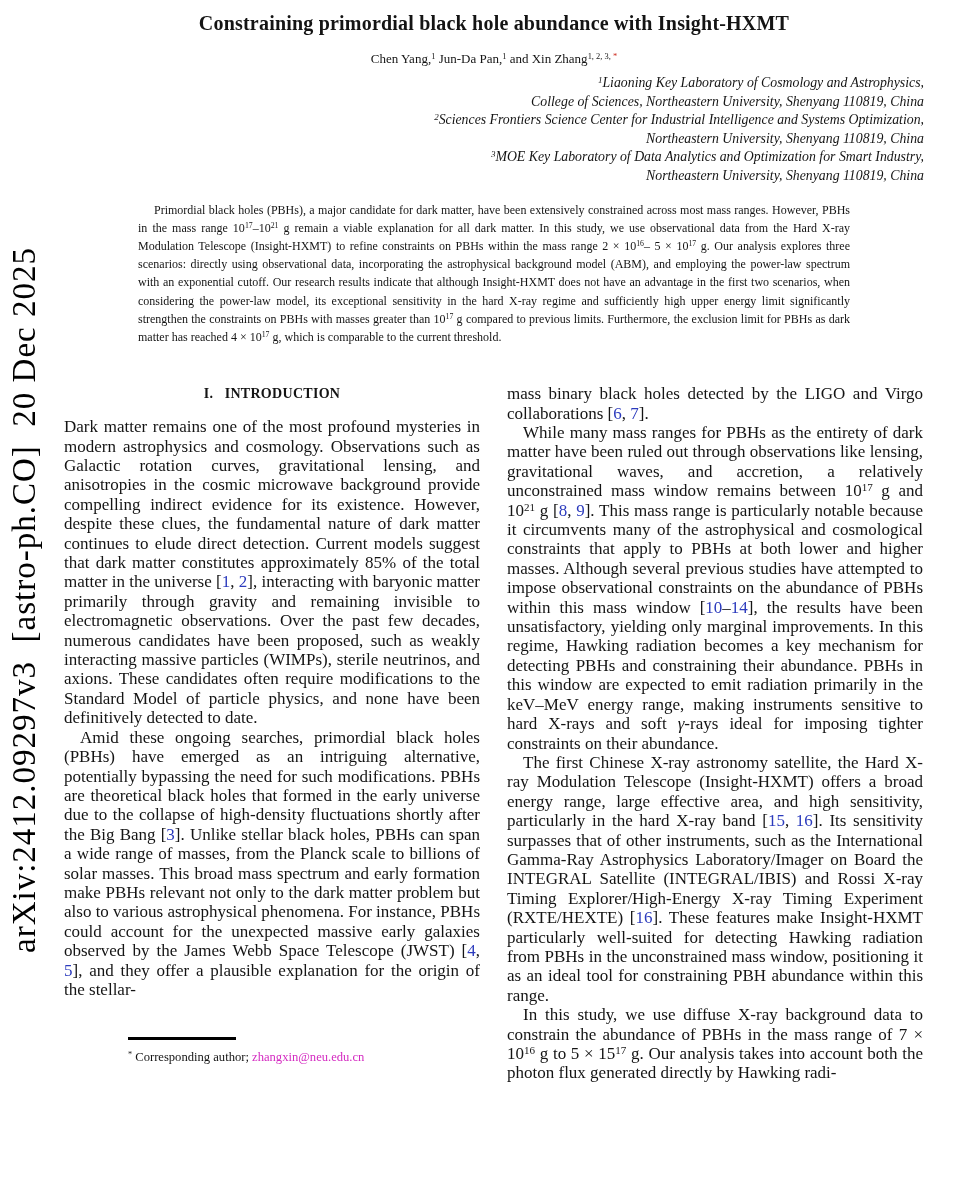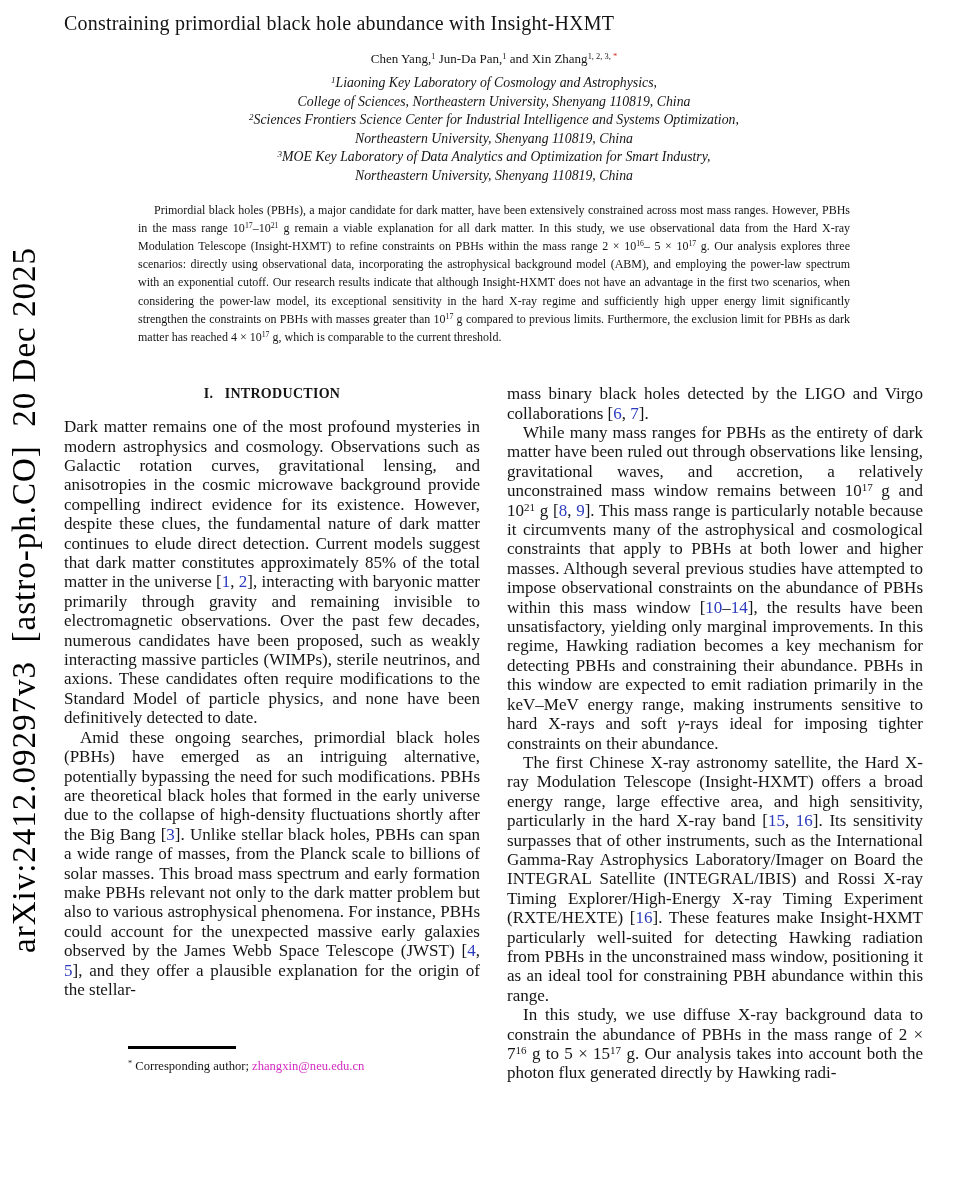--- a/index.html
+++ b/index.html
@@ -27,33 +27,33 @@
     color: #000;
   }
   .content {
     position: absolute;
     left: 64px;
     top: 0;
     width: 860px;
   }
   .title {
     margin: 12px 0 0 0;
-    text-align: left;
+    text-align: center;
     font-size: 20px;
-    font-weight: normal;
+    font-weight: bold;
     letter-spacing: 0.2px;
   }
   .authors {
     margin-top: 16px;
     text-align: center;
     font-size: 13px;
   }
   .affiliations {
     margin-top: 7px;
-    text-align: center;
+    text-align: right;
     font-style: italic;
     font-size: 13.8px;
     line-height: 18.6px;
   }
   .abstract {
     width: 712px;
     margin: 15px auto 0 auto;
     text-align: justify;
     text-indent: 16px;
     font-size: 12px;
@@ -88,21 +88,21 @@
     top: -0.45em;
     line-height: 0;
   }
   .it { font-style: italic; }
   .cite  { color: var(--cite,  #2c3bbd); }
   .email { color: var(--email, #d42ac1); }
   .star  { color: var(--star,  #cc2a1e); }
   .footnote {
     position: absolute;
     left: 64px;
-    bottom: 8px;
+    bottom: 17px;
     width: 417px;
   }
   .footnote-rule {
     width: 108px;
     height: 0;
     border: none;
     border-top: 3px solid #000;
     margin: 0 0 9px 0;
   }
   .footnote-text {
@@ -140,21 +140,21 @@
       <div class="col">
         <h2 class="section-heading">I.&nbsp;&nbsp;&nbsp;INTRODUCTION</h2>
         <p class="para noindent"><span>Dark matter remains one of the most profound mysteries in modern astrophysics and cosmology. Observations such as Galactic rotation curves, gravitational lensing, and anisotropies in the cosmic microwave background provide compelling indirect evidence for its existence. However, despite these clues, the fundamental nature of dark matter continues to elude direct detection. Current models suggest that dark matter constitutes approximately 85% of the total matter in the universe [</span><span class="cite">1</span><span>, </span><span class="cite">2</span><span>], interacting with baryonic matter primarily through gravity and remaining invisible to electromagnetic observations. Over the past few decades, numerous candidates have been proposed, such as weakly interacting massive particles (WIMPs), sterile neutrinos, and axions. These candidates often require modifications to the Standard Model of particle physics, and none have been definitively detected to date.</span></p>
         <p class="para"><span>Amid these ongoing searches, primordial black holes (PBHs) have emerged as an intriguing alternative, potentially bypassing the need for such modifications. PBHs are theoretical black holes that formed in the early universe due to the collapse of high-density fluctuations shortly after the Big Bang [</span><span class="cite">3</span><span>]. Unlike stellar black holes, PBHs can span a wide range of masses, from the Planck scale to billions of solar masses. This broad mass spectrum and early formation make PBHs relevant not only to the dark matter problem but also to various astrophysical phenomena. For instance, PBHs could account for the unexpected massive early galaxies observed by the James Webb Space Telescope (JWST) [</span><span class="cite">4</span><span>, </span><span class="cite">5</span><span>], and they offer a plausible explanation for the origin of the stellar-</span></p>
       </div>
 
       <div class="col">
         <p class="para noindent"><span>mass binary black holes detected by the LIGO and Virgo collaborations [</span><span class="cite">6</span><span>, </span><span class="cite">7</span><span>].</span></p>
         <p class="para"><span>While many mass ranges for PBHs as the entirety of dark matter have been ruled out through observations like lensing, gravitational waves, and accretion, a relatively unconstrained mass window remains between 10</span><span class="sup">17</span><span> g and 10</span><span class="sup">21</span><span> g [</span><span class="cite">8</span><span>, </span><span class="cite">9</span><span>]. This mass range is particularly notable because it circumvents many of the astrophysical and cosmological constraints that apply to PBHs at both lower and higher masses. Although several previous studies have attempted to impose observational constraints on the abundance of PBHs within this mass window [</span><span class="cite">10</span><span>–</span><span class="cite">14</span><span>], the results have been unsatisfactory, yielding only marginal improvements. In this regime, Hawking radiation becomes a key mechanism for detecting PBHs and constraining their abundance. PBHs in this window are expected to emit radiation primarily in the keV–MeV energy range, making instruments sensitive to hard X-rays and soft </span><span class="it">γ</span><span>-rays ideal for imposing tighter constraints on their abundance.</span></p>
         <p class="para"><span>The first Chinese X-ray astronomy satellite, the Hard X-ray Modulation Telescope (Insight-HXMT) offers a broad energy range, large effective area, and high sensitivity, particularly in the hard X-ray band [</span><span class="cite">15</span><span>, </span><span class="cite">16</span><span>]. Its sensitivity surpasses that of other instruments, such as the International Gamma-Ray Astrophysics Laboratory/Imager on Board the INTEGRAL Satellite (INTEGRAL/IBIS) and Rossi X-ray Timing Explorer/High-Energy X-ray Timing Experiment (RXTE/HEXTE) [</span><span class="cite">16</span><span>]. These features make Insight-HXMT particularly well-suited for detecting Hawking radiation from PBHs in the unconstrained mass window, positioning it as an ideal tool for constraining PBH abundance within this range.</span></p>
-        <p class="para"><span>In this study, we use diffuse X-ray background data to constrain the abundance of PBHs in the mass range of 2 × 7</span><span class="sup">16</span><span> g to 5 × 15</span><span class="sup">17</span><span> g. Our analysis takes into account both the photon flux generated directly by Hawking radi-</span></p>
+        <p class="para"><span>In this study, we use diffuse X-ray background data to constrain the abundance of PBHs in the mass range of 7 × 10</span><span class="sup">16</span><span> g to 5 × 15</span><span class="sup">17</span><span> g. Our analysis takes into account both the photon flux generated directly by Hawking radi-</span></p>
       </div>
 
     </div>
 
     <div class="footnote">
       <hr class="footnote-rule">
       <p class="footnote-text"><span class="sup">*</span><span> Corresponding author; </span><span class="email">zhangxin@neu.edu.cn</span></p>
     </div>
 
   </div>

